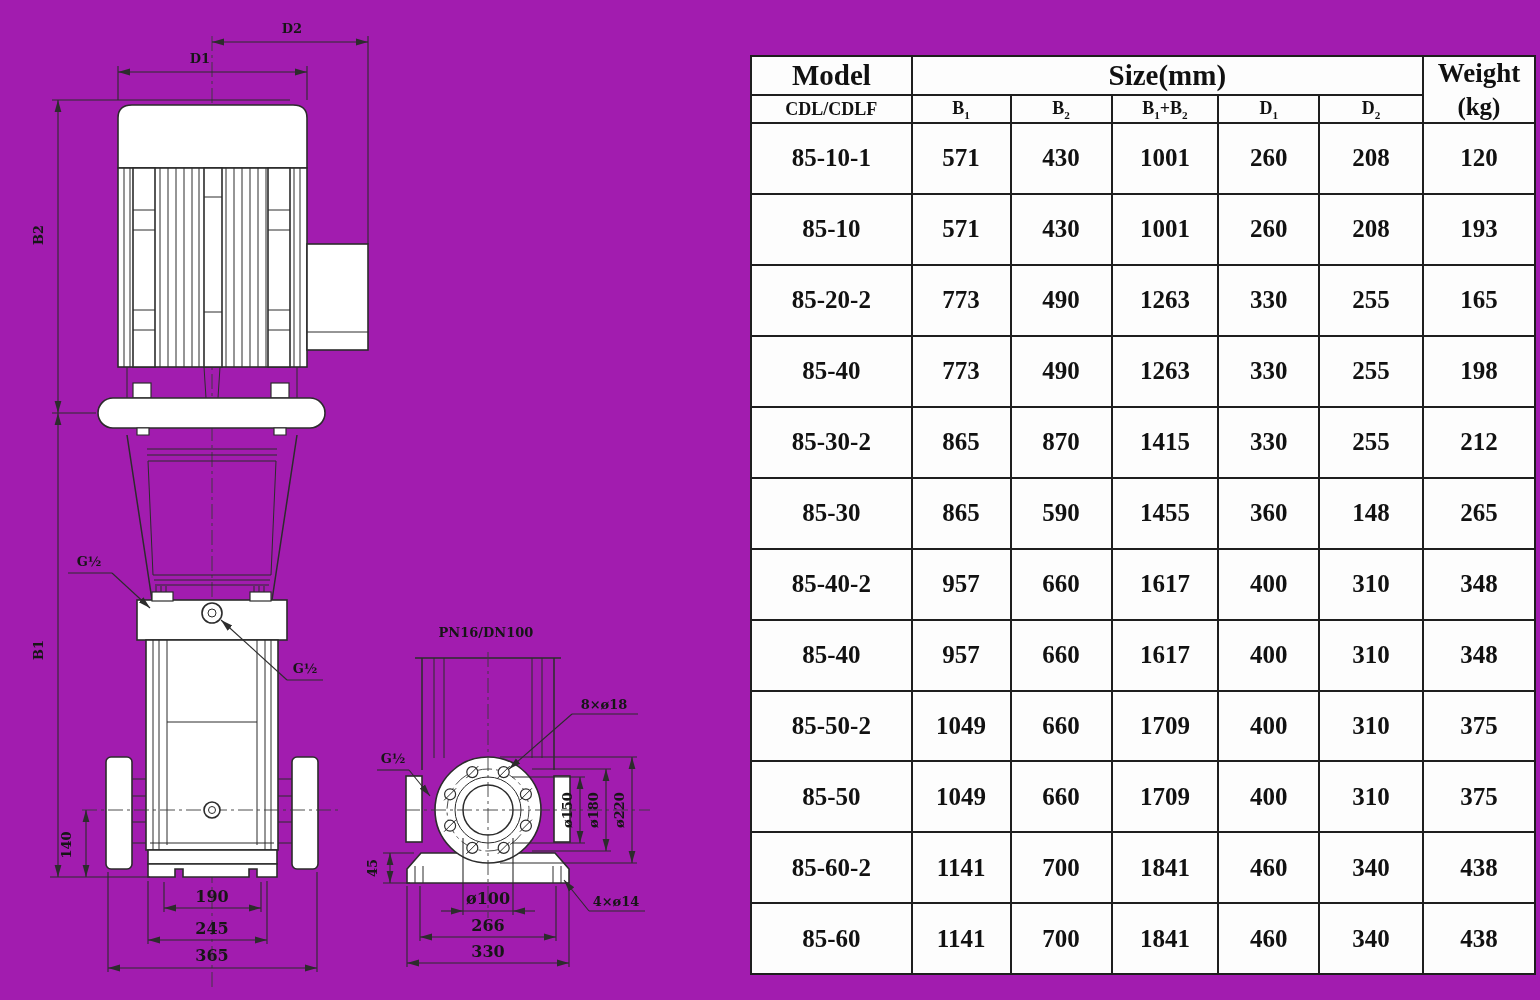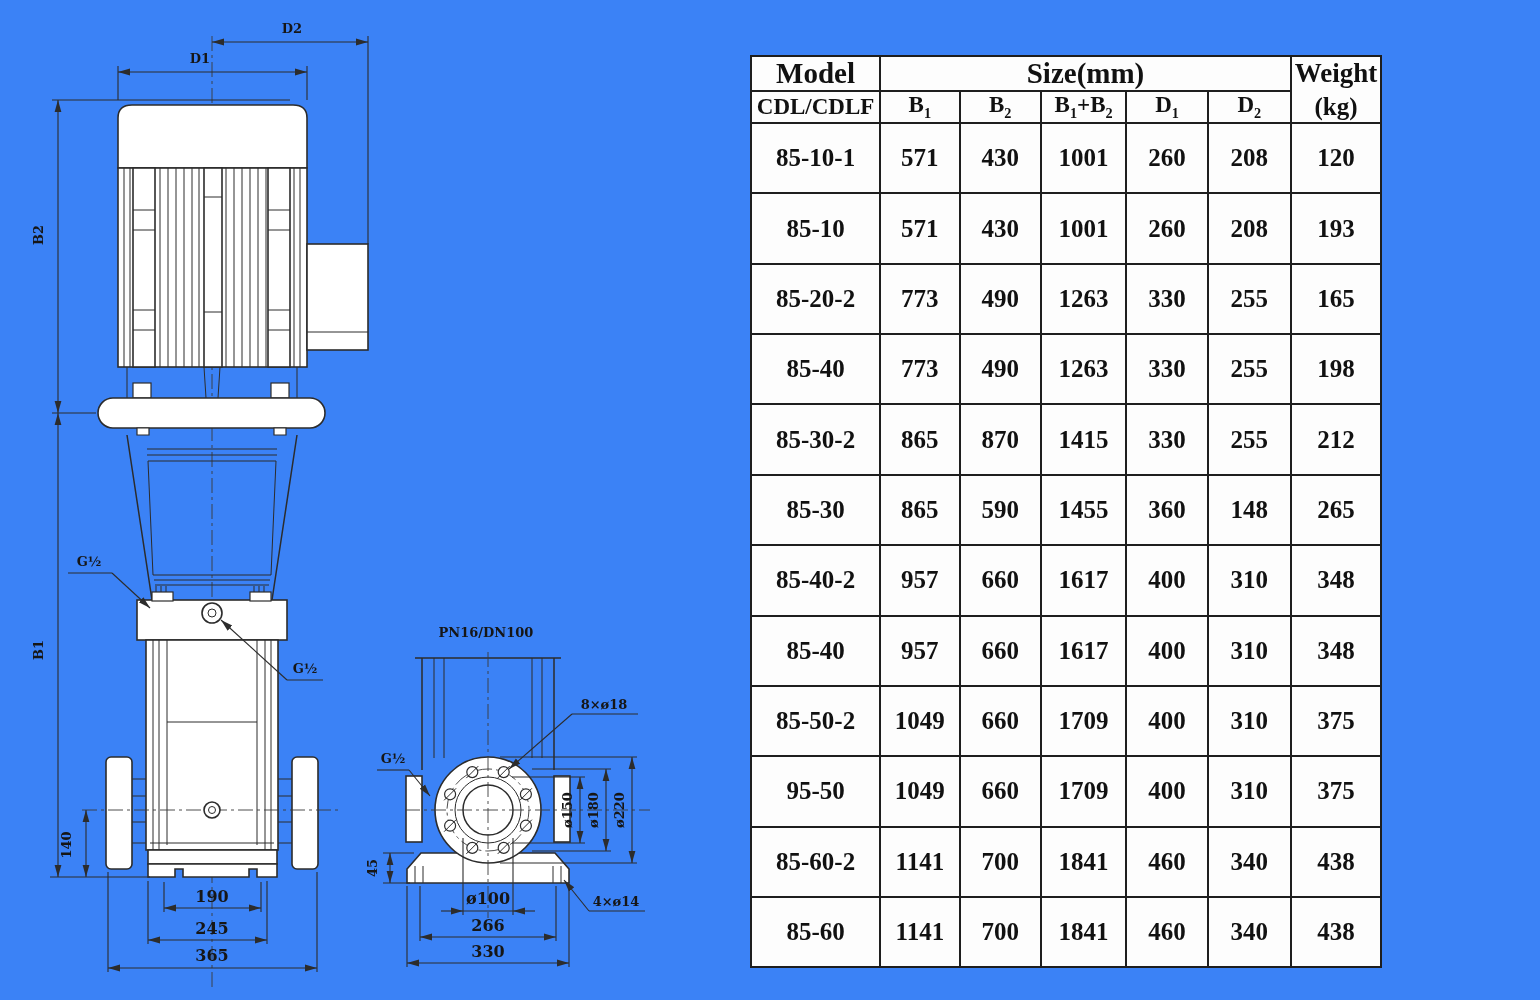--- a/index.html
+++ b/index.html
@@ -1,41 +1,41 @@
 <!DOCTYPE html>
 <html><head>
 <meta charset="utf-8">
 <style>
   html,body{margin:0;padding:0;background:#e8e8e8;}
   .page{
-    position:relative;width:1540px;height:1000px;background:#3b82f6;
+    position:relative;width:1540px;height:1000px;background:#a21caf;
     font-family:"Liberation Serif", serif;overflow:hidden;
   }
   
   .drawing{position:absolute;left:0;top:0;}
   .ol{fill:#fff;stroke:#2c2c2c;stroke-width:1.6;}
   .ln{fill:none;stroke:#2c2c2c;stroke-width:1.5;}
   .thin{fill:none;stroke:#2c2c2c;stroke-width:1;}
   .dim{fill:none;stroke:#2c2c2c;stroke-width:1.1;}
   .cl{fill:none;stroke:#3a3a3a;stroke-width:0.9;stroke-dasharray:15 4 3 4;}
   .blt{fill:#fff;stroke:#2c2c2c;stroke-width:1.2;}
   .dwg-txt{font:700 13px "DejaVu Serif", serif;fill:#161616;}
   .dwg-txt-lg{font:700 16px "DejaVu Serif", serif;fill:#161616;}
   
-  .spec-table-wrap{position:absolute;left:750px;top:55px;width:632px;height:913px;}
+  .spec-table-wrap{position:absolute;left:750px;top:55px;width:786px;height:913px;}
   table.spec{
     width:100%;height:100%;border-collapse:collapse;table-layout:fixed;
     background:#fdfdfd;
   }
   table.spec th,table.spec td{
     border:2px solid #1e1e1e;text-align:center;vertical-align:middle;
     color:#111;font-weight:700;padding:0;
   }
   th.h1{font-size:29px;}
-  th.h2{font-size:23px;}
+  th.h2{font-size:18px;}
   th.hw{font-size:27px;line-height:1.25;}
   th.hw .kg{font-size:25px;}
   td.cell{font-size:25px;}
   sub{font-size:0.62em;}
 </style>
 </head>
 <body>
 
 <div class="page">
 
@@ -336,21 +336,21 @@
       <td class="cell">85-50-2</td>
       <td class="cell">1049</td>
       <td class="cell">660</td>
       <td class="cell">1709</td>
       <td class="cell">400</td>
       <td class="cell">310</td>
       <td class="cell">375</td>
     </tr>
 
     <tr>
-      <td class="cell">95-50</td>
+      <td class="cell">85-50</td>
       <td class="cell">1049</td>
       <td class="cell">660</td>
       <td class="cell">1709</td>
       <td class="cell">400</td>
       <td class="cell">310</td>
       <td class="cell">375</td>
     </tr>
 
     <tr>
       <td class="cell">85-60-2</td>

